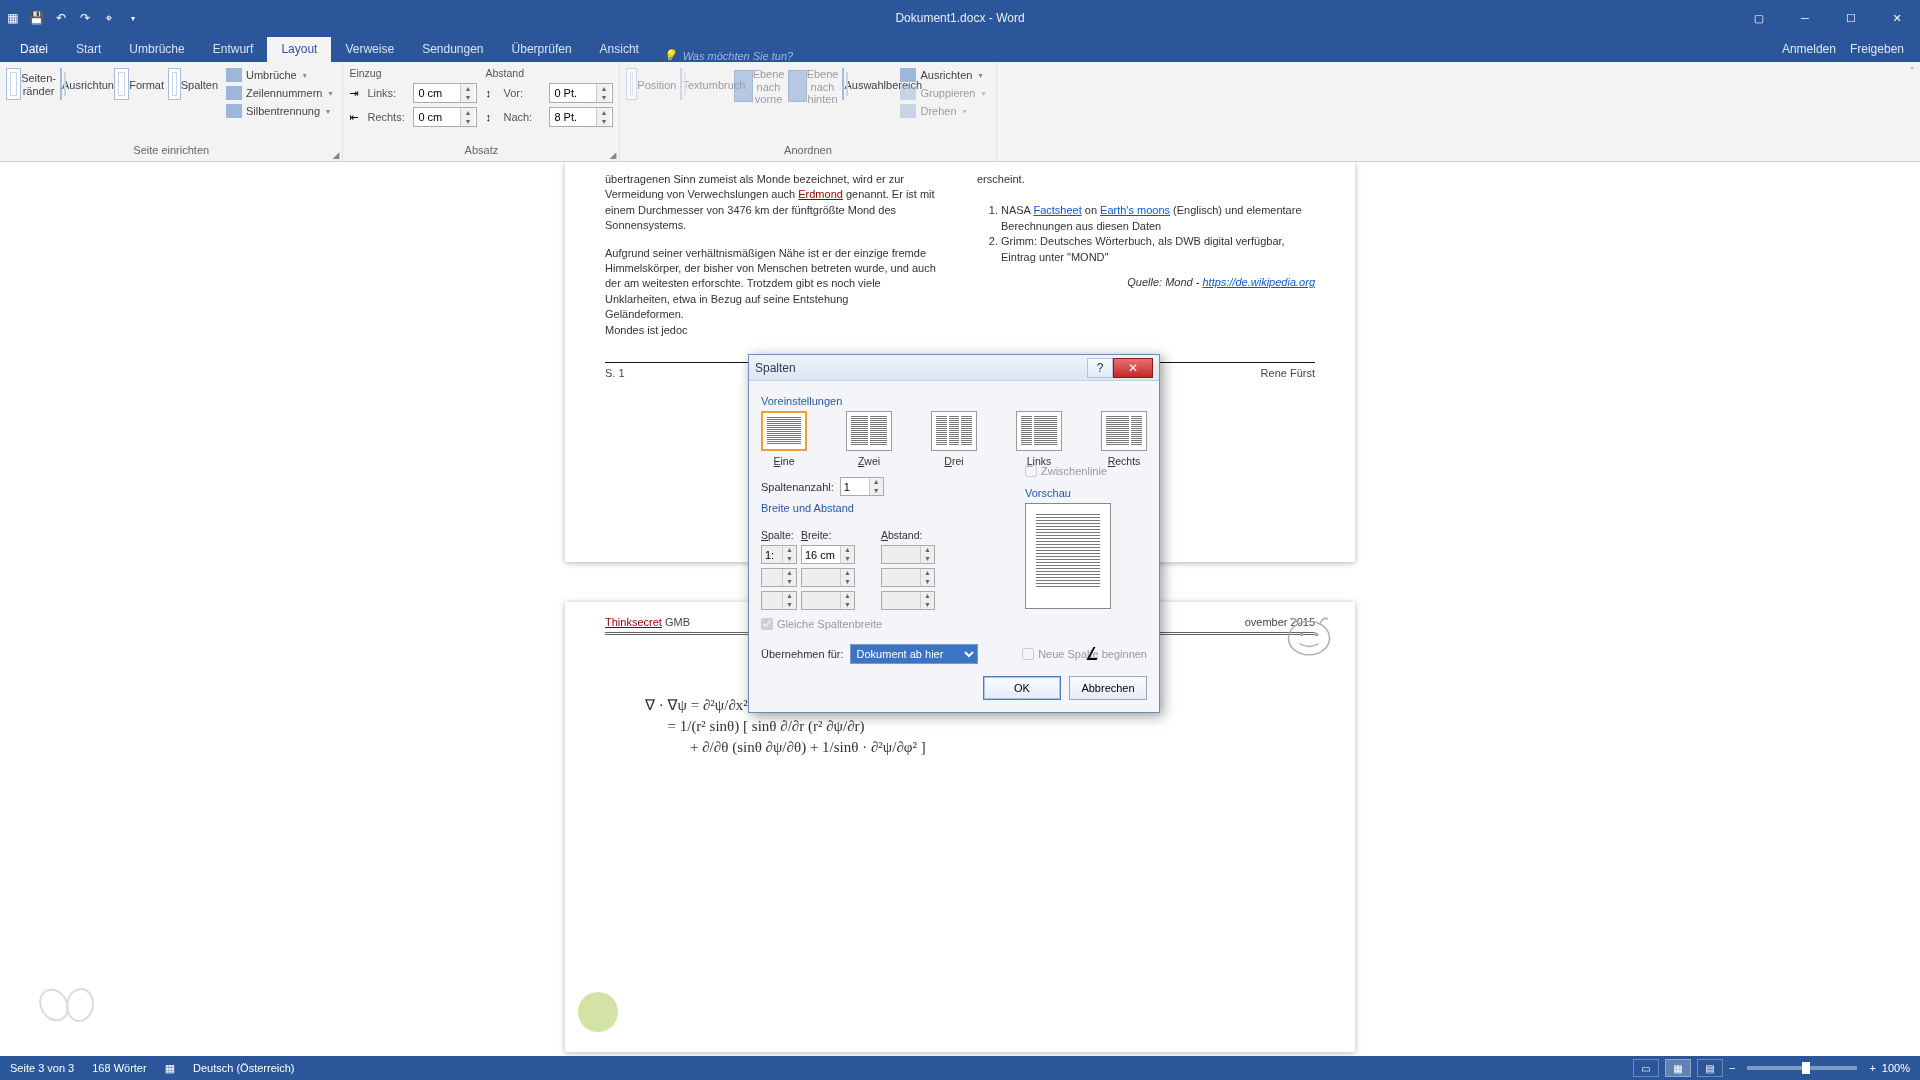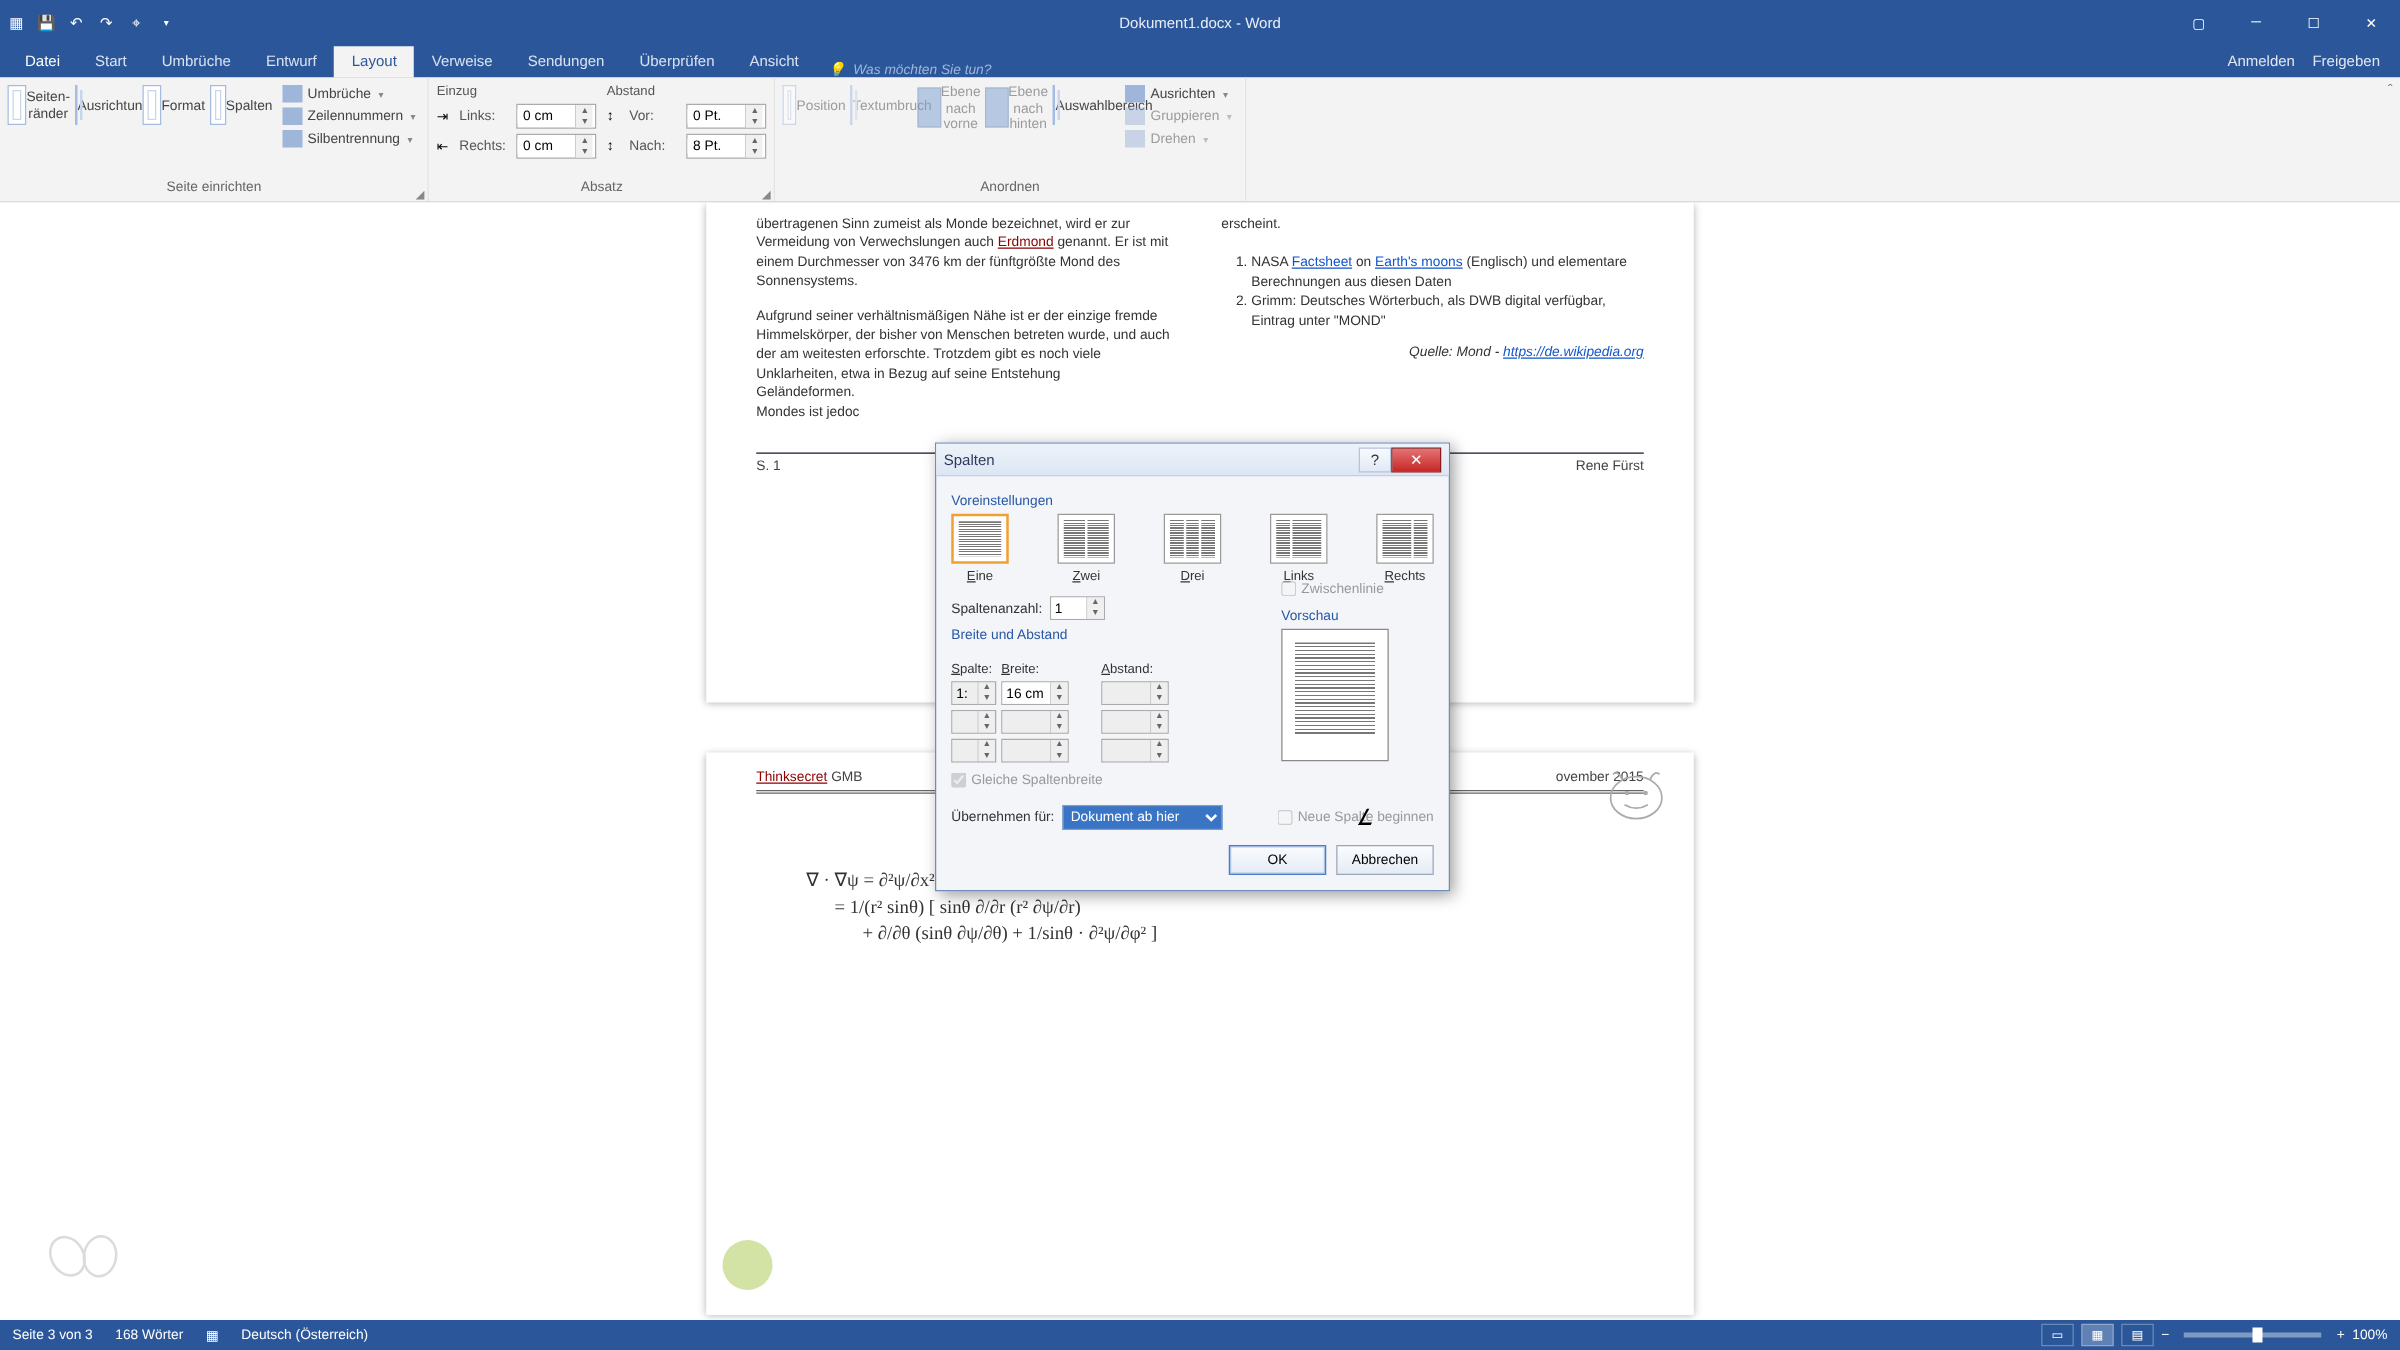--- a/index.html
+++ b/index.html
@@ -36,21 +36,21 @@
 .big-btn .ico.doc::before{content:"";position:absolute;inset:3px;border:1px solid #c8d6ea}
 
 .small-col{display:flex;flex-direction:column;gap:2px;padding-top:3px}
 .small-btn{display:flex;align-items:center;gap:4px;padding:1px 4px;cursor:pointer;color:#444;white-space:nowrap;font-size:11px}
 .small-btn .si{width:16px;height:14px;background:#9eb6da;display:inline-block}
 .small-btn .drop{margin-left:2px;color:#888;font-size:8px}
 
 .indent-grid{display:flex;gap:8px;padding-top:3px}
 .spin-row{display:flex;align-items:center;gap:4px;margin-bottom:4px}
 .spin-row label{color:#555;width:42px;font-size:11px}
-.spin-box{width:64px;height:20px;border:1px solid #ababab;background:#fff;display:flex;align-items:center}
+.spin-box{width:64px;height:20px;border:1px solid #ababab;background:#fff;display:flex;}
 .spin-box input{border:none;width:46px;padding:0 4px;font-size:11px;outline:none}
 .spin-box .arrows{width:14px;display:flex;flex-direction:column;border-left:1px solid #ccc}
 .spin-box .arrows span{height:9px;font-size:7px;line-height:9px;text-align:center;color:#666;background:#f0f0f0;cursor:pointer}
 
 .dim-btn{opacity:.5}
 
 
 .doc-area{position:absolute;top:162px;bottom:24px;left:0;right:0;background:#fff;overflow:hidden}
 .page{width:790px;margin:0 auto;background:#fff;box-shadow:0 1px 6px rgba(0,0,0,.3);padding:10px 40px 60px;position:relative}
 .page.p1{height:400px;margin-bottom:40px}

